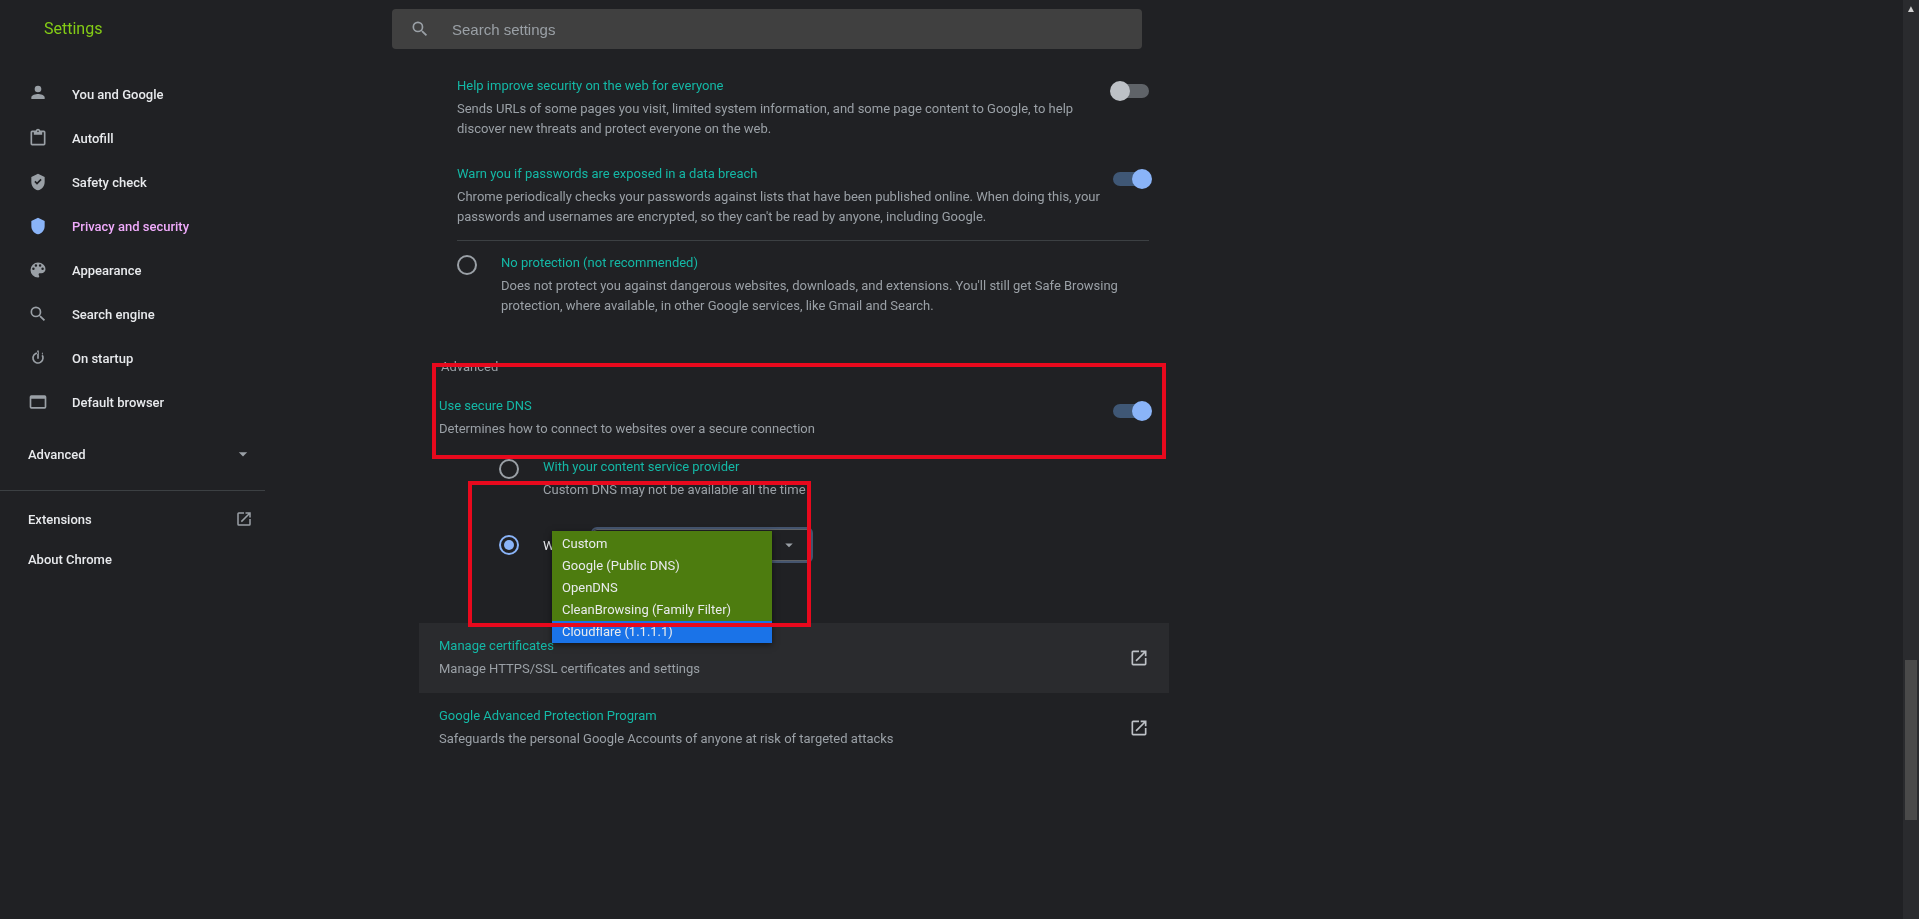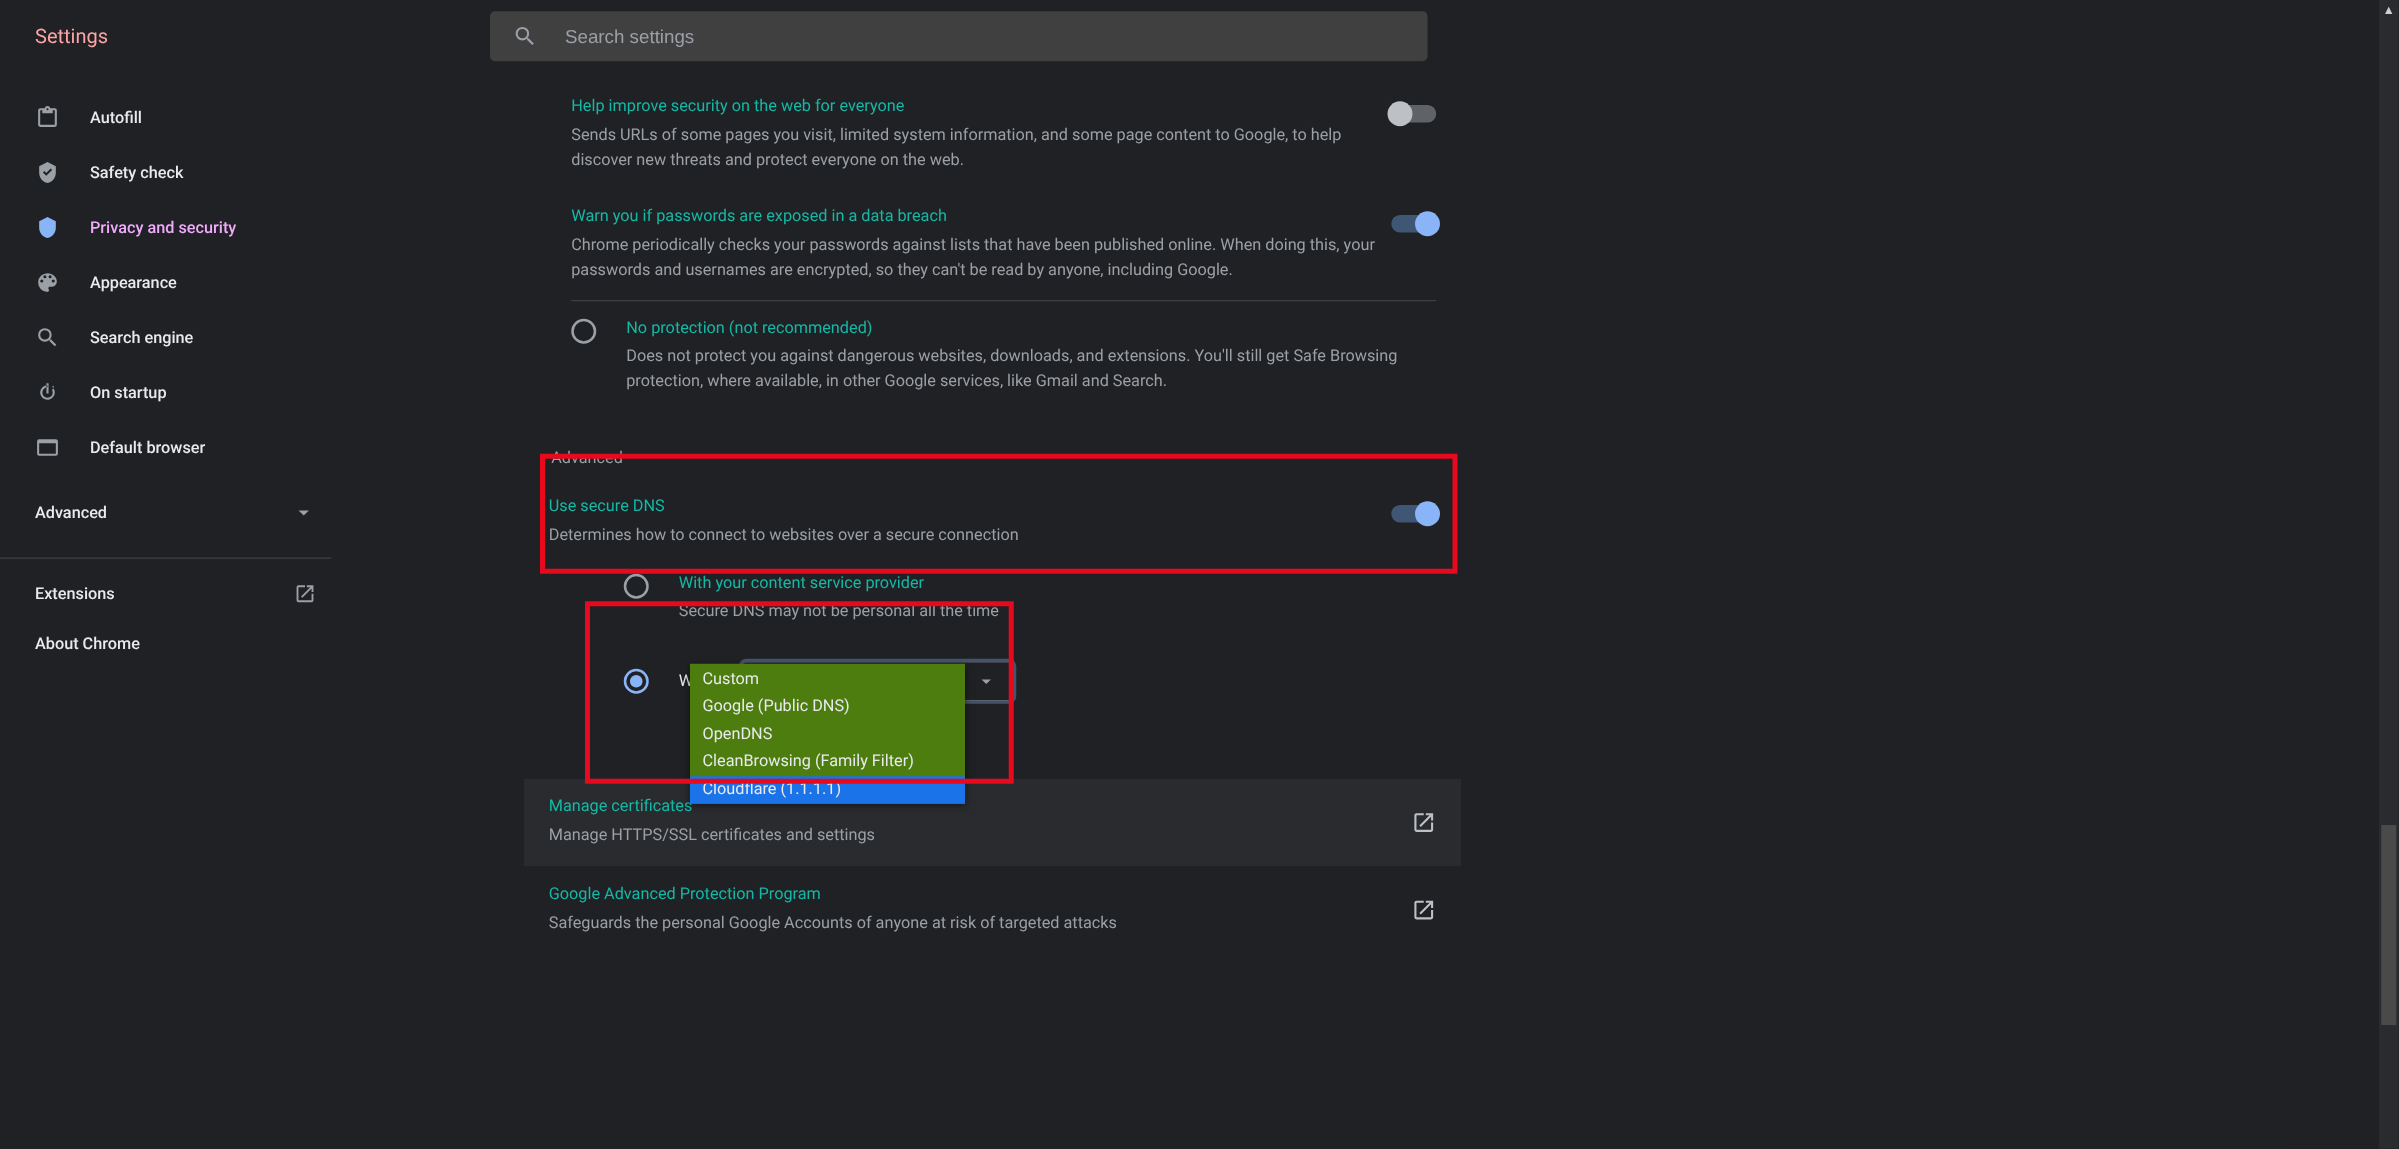--- a/index.html
+++ b/index.html
@@ -14,24 +14,24 @@
   }
   .app { display: flex; flex-direction: column; width: 1919px; height: 919px; position: relative; }
   .header {
     display: flex;
     align-items: center;
     height: 56px;
     padding: 0 0;
   }
   .title {
     font-size: 16px;
-    padding-left: 28px;
+    padding-left: 44px;
     width: 392px;
     box-sizing: border-box;
-    color: #fca5a5;
+    color: #84cc16;
   }
   .search-wrap {
     background: #404040;
     border-radius: 4px;
     height: 40px;
     width: 750px;
     display: flex;
     align-items: center;
     margin-top: 2px;
   }
@@ -209,20 +209,26 @@
           <path d="M15.5 14h-.79l-.28-.27A6.471 6.471 0 0016 9.5 6.5 6.5 0 109.5 16a6.471 6.471 0 004.23-1.57l.27.28v.79l5 4.99L20.49 19l-4.99-5zM9.5 14A4.5 4.5 0 119.5 5a4.5 4.5 0 010 9z"></path>
         </svg>
       <input type="text" placeholder="Search settings" style="">
     </div>
   </div>
 
   <div class="body">
     <div class="sidebar">
       <div class="nav-item">
         <svg viewBox="0 0 24 24">
+            <path d="M12 12c2.67 0 8 1.34 8 4v2H4v-2c0-2.66 5.33-4 8-4zm0-2a4 4 0 110-8 4 4 0 010 8z"></path>
+          </svg>
+        <span>You and Google</span>
+      </div>
+      <div class="nav-item">
+        <svg viewBox="0 0 24 24">
             <path d="M19 3h-4.18A3 3 0 009.18 3H5a2 2 0 00-2 2v14a2 2 0 002 2h14a2 2 0 002-2V5a2 2 0 00-2-2zm-7 0a1 1 0 110 2 1 1 0 010-2zm7 16H5V5h2v3h10V5h2v14z"></path>
           </svg>
         <span>Autofill</span>
       </div>
       <div class="nav-item">
         <svg viewBox="0 0 24 24">
             <path d="M12 2l8 4v6c0 5-3.4 9.3-8 10-4.6-.7-8-5-8-10V6l8-4zm-1.2 13.2l5.6-5.6-1.4-1.4-4.2 4.2-1.8-1.8-1.4 1.4 3.2 3.2z"></path>
           </svg>
         <span>Safety check</span>
       </div>
@@ -315,21 +321,21 @@
           </div>
           <div class="toggle on">
               <div class="knob"></div>
             </div>
         </div>
 
         <div class="sub-row">
           <div class="radio"></div>
           <div class="txt">
             <div class="ttl">With your content service provider</div>
-            <div class="desc">Secure DNS may not be personal all the time</div>
+            <div class="desc">Custom DNS may not be available all the time</div>
           </div>
         </div>
 
         <div class="sub-row" style="align-items:center; margin-top:18px;">
           <div class="radio selected"></div>
           <span class="with-label">With</span>
           <div class="select-box">
             <span>Cloudflare (1.1.1.1)</span>
             <svg width="18" height="18" viewBox="0 0 24 24">
                 <path d="M7 10l5 5 5-5z"></path>

